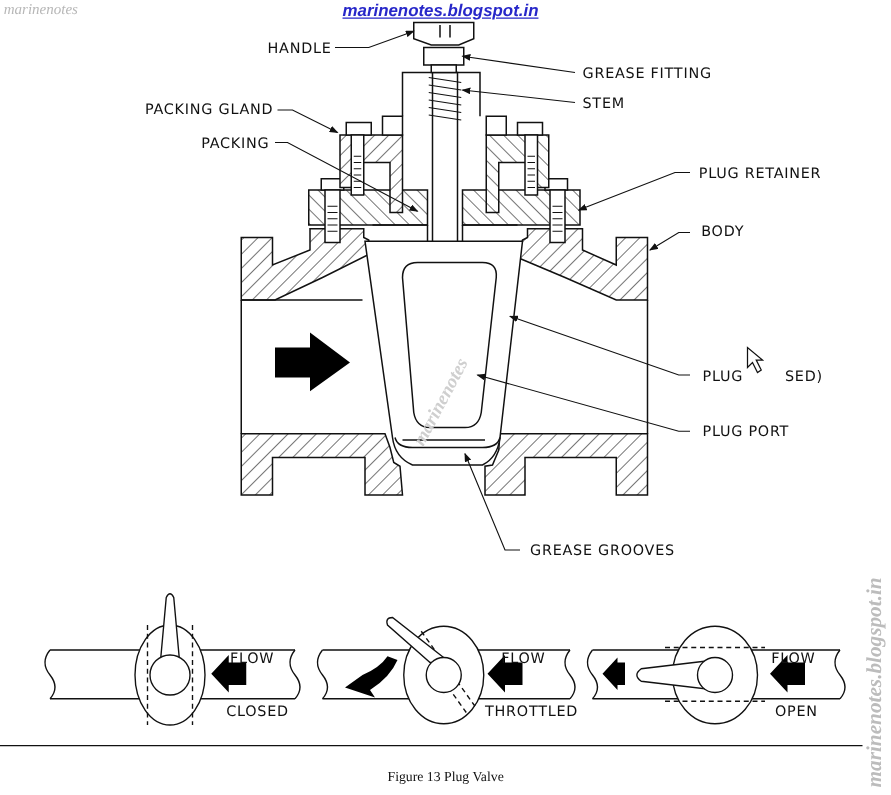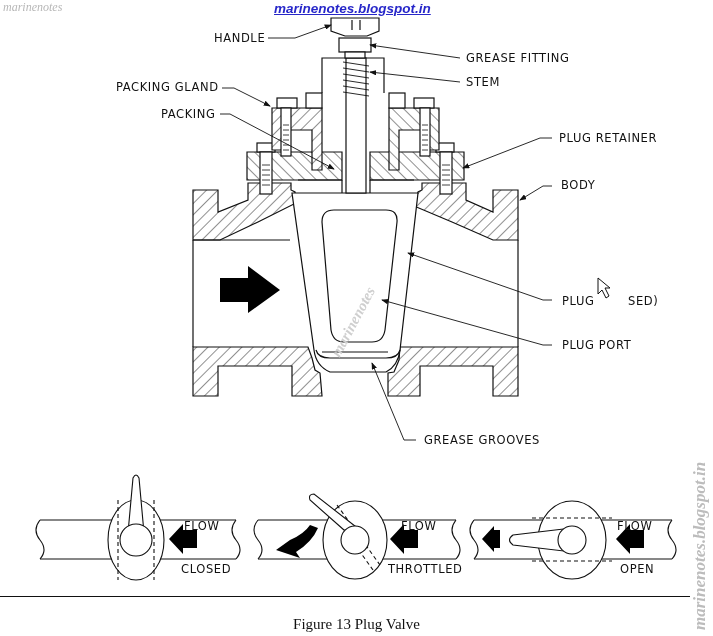--- a/index.html
+++ b/index.html
@@ -1,21 +1,21 @@
 <!DOCTYPE html>
 <html><head>
 <meta charset="utf-8">
 <style>
   html,body{margin:0;padding:0;background:#fff;}
   body{width:713px;height:636px;position:relative;overflow:hidden;font-family:"Liberation Sans",sans-serif;}
   #stage{position:absolute;left:0;top:0;width:713px;height:636px;}
   .lbl{font-family:"DejaVu Sans",sans-serif;font-size:11.5px;fill:#111;letter-spacing:0.6px;}
   .wm-top{position:absolute;left:3px;top:0px;font-family:"Liberation Serif",serif;font-style:italic;font-size:12px;color:#b7b7b7;}
   .link-top{position:absolute;left:274px;top:1px;font-family:"Liberation Sans",sans-serif;font-style:italic;font-weight:bold;font-size:13.5px;color:#2727c9;text-decoration:underline;}
-  .caption{position:absolute;left:0;width:713px;top:616px;text-align:center;font-family:"Liberation Serif",serif;font-size:15px;color:#111;}
+  .caption{position:absolute;left:0;width:713px;top:616px;text-align:center;font-family:"Liberation Serif",serif;font-size:11px;color:#111;}
   .side-wm{position:absolute;left:690px;top:630px;transform-origin:0 0;transform:rotate(-90deg);font-family:"Liberation Serif",serif;font-style:italic;font-weight:bold;font-size:17px;color:#bcbcbc;white-space:nowrap;}
   .diag-wm{position:absolute;left:328px;top:352px;transform-origin:0 0;transform:rotate(-62deg);font-family:"Liberation Serif",serif;font-style:italic;font-weight:bold;font-size:15px;color:#cfcfcf;white-space:nowrap;}
   .rule{position:absolute;left:0;top:596px;width:690px;height:1px;background:#111;}
 </style>
 </head>
 <body>
 
 <div class="wm-top">marinenotes</div>
 <div class="link-top">marinenotes.blogspot.in</div>
 

